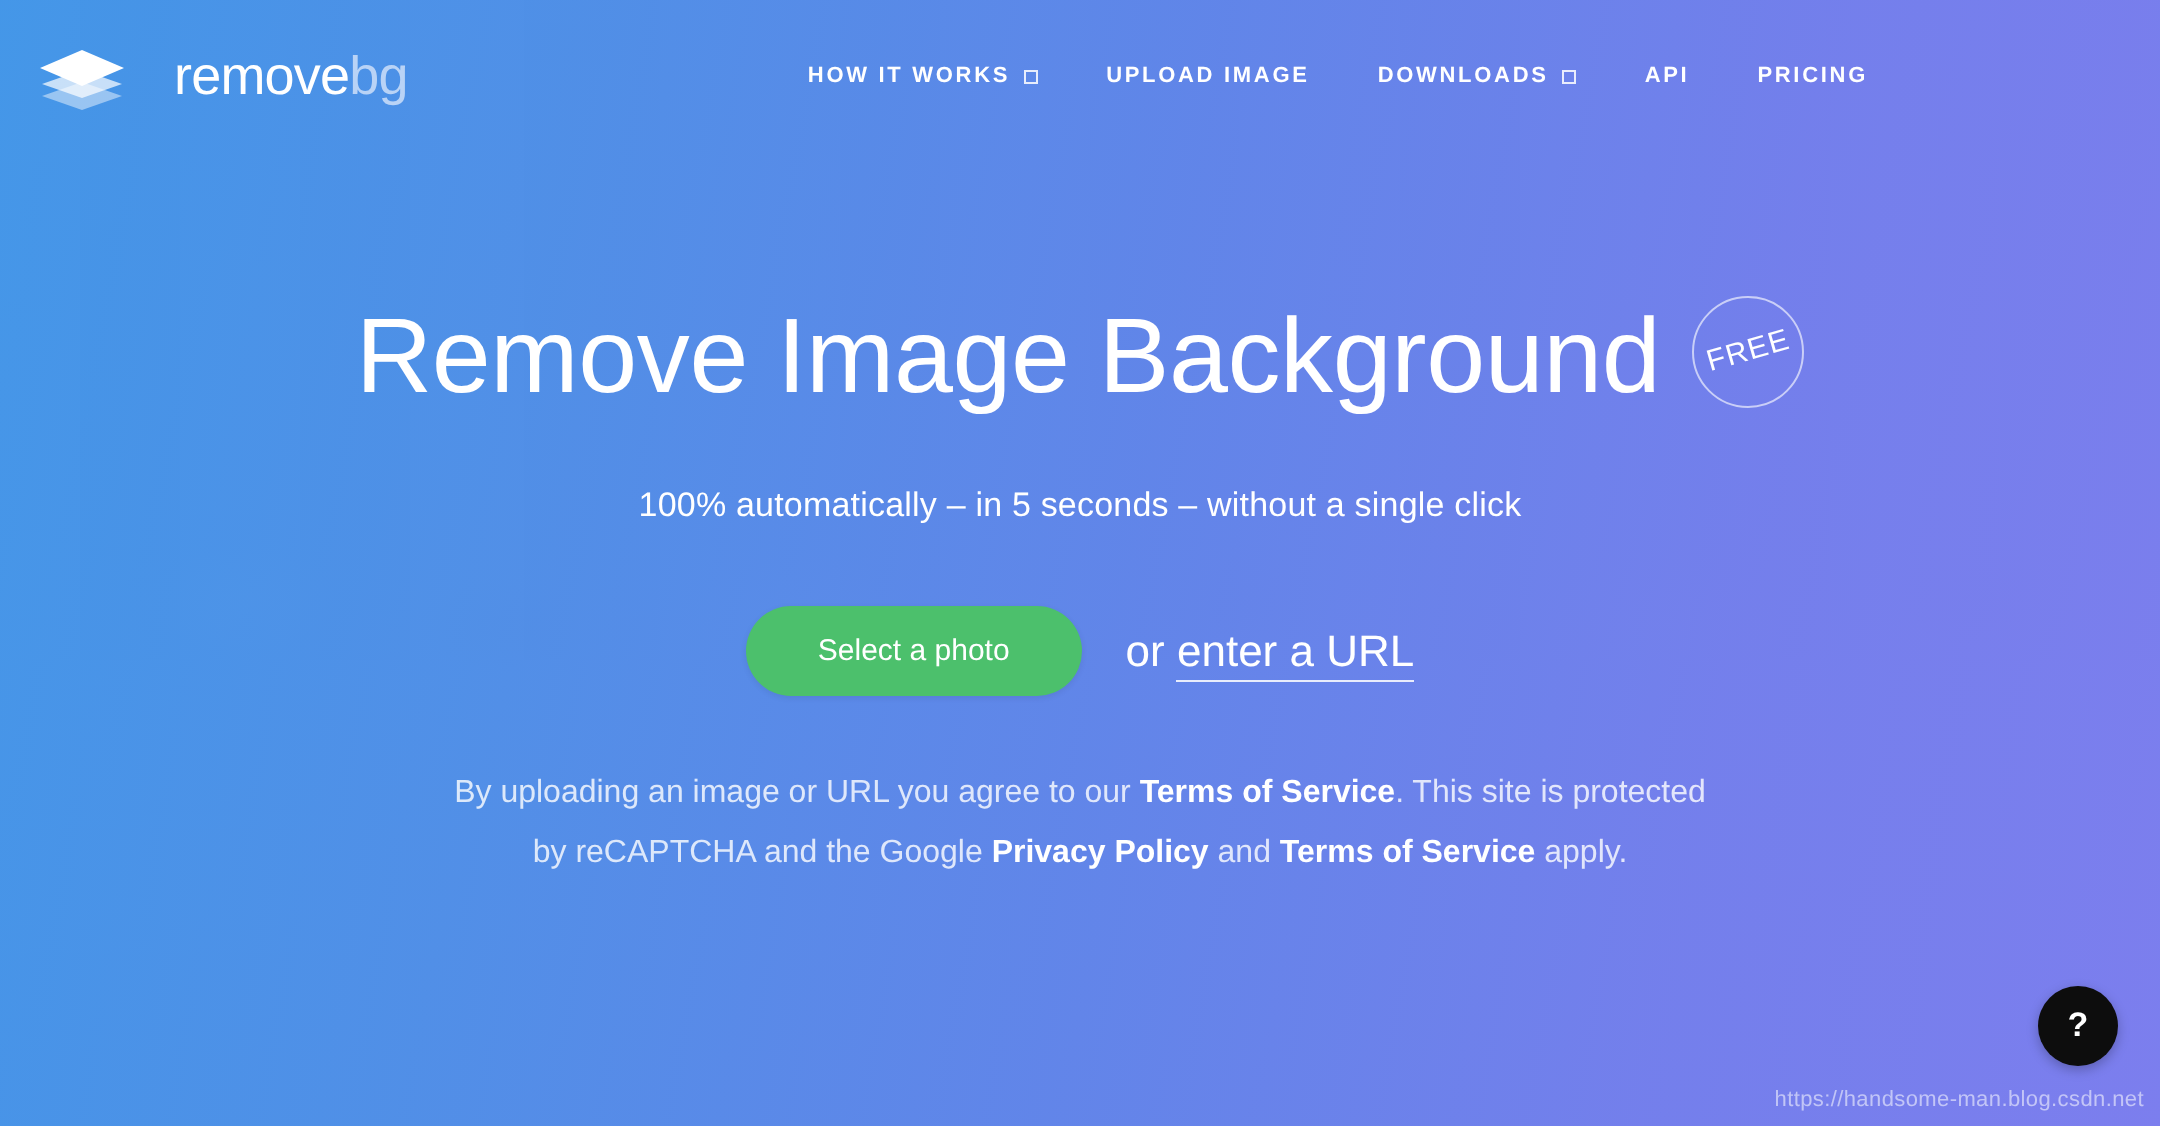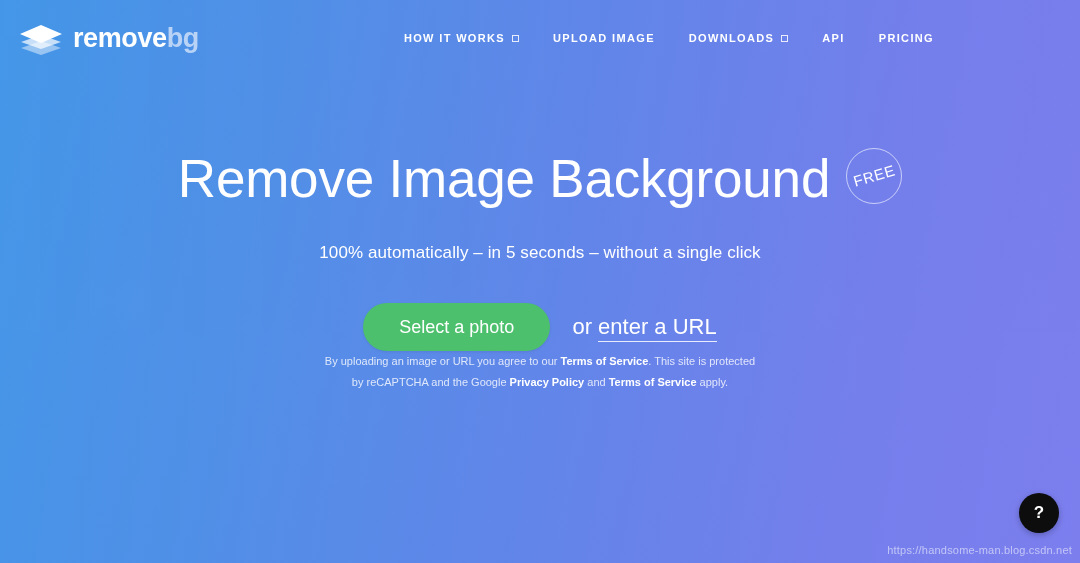--- a/index.html
+++ b/index.html
@@ -87,23 +87,23 @@
   .logo {
     display: flex;
     align-items: center;
     margin-left: 18px;
     cursor: pointer;
     user-select: none;
   }
   .logo-mark { width: 46px; height: 34px; flex: none; }
   .logo-text {
     font-size: 27px;
-    font-weight: 700;
+    font-weight: 400;
     letter-spacing: -0.4px;
-    margin-left: 9px;
+    margin-left: 23px;
     line-height: 1;
   }
   .logo-remove { color: #ffffff; }
   .logo-bg { color: #b9d3f6; }
 
   .nav {
     display: flex;
     align-items: center;
     margin-left: auto;
     margin-right: 146px;
@@ -201,21 +201,21 @@
   
   .cta-row {
     margin-top: 40px;
     display: flex;
     align-items: center;
     justify-content: center;
   }
   .select-photo {
     background: #4cc06c;
     color: #ffffff;
-    font-size: 18px;
+    font-size: 15px;
     font-weight: 400;
     border: none;
     border-radius: 26px;
     padding: 15px 36px;
     cursor: pointer;
     font-family: "Liberation Sans", sans-serif;
     line-height: 1;
     box-shadow: 0 1px 3px rgba(0,0,0,.08);
   }
   .url-wrap {
@@ -228,22 +228,23 @@
   .url-link {
     color: #ffffff;
     text-decoration: none;
     border-bottom: 1px solid rgba(255,255,255,.85);
     padding-bottom: 2px;
     cursor: pointer;
   }
 
   
   .fineprint {
+    margin-top: 34px;
     color: rgba(255,255,255,.80);
-    font-size: 11px;
+    font-size: 16px;
     line-height: 1.85;
     font-weight: 400;
   }
   .fineprint a, .fineprint b {
     color: #ffffff;
     font-weight: 700;
     text-decoration: none;
     cursor: pointer;
   }
 

